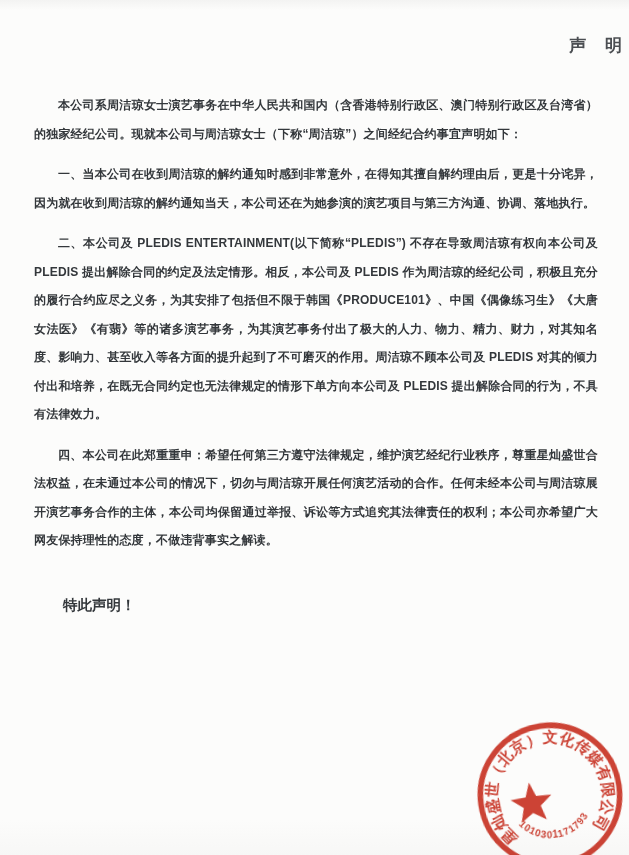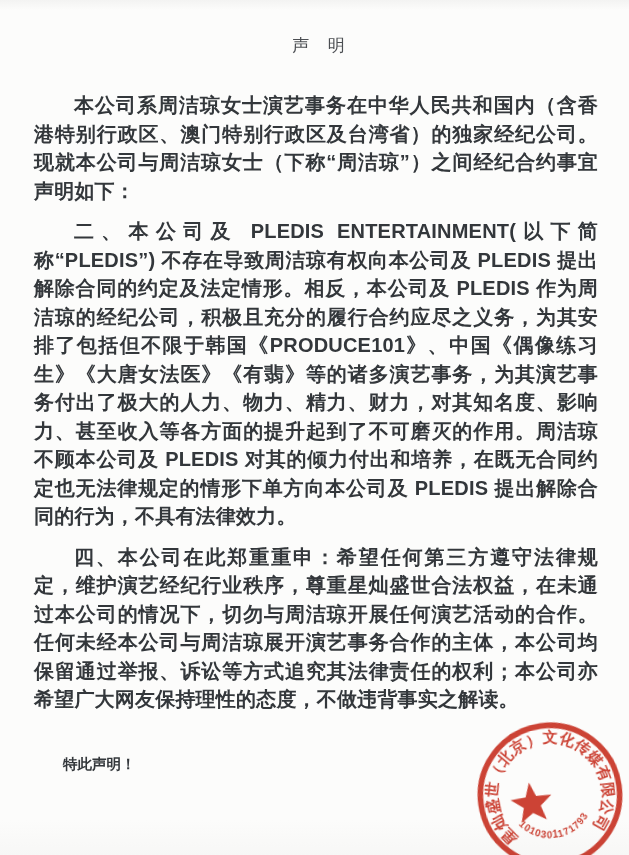--- a/index.html
+++ b/index.html
@@ -9,31 +9,31 @@
     font-family:"Liberation Sans",sans-serif;
   }
   .page{
     position:relative;
     width:629px;height:855px;
     overflow:hidden;
     background:linear-gradient(180deg,#f3f3f2 0px,#fcfcfb 10px,#fcfcfb 820px,#f7f7f6 855px);
   }
   .title{
     margin:34px 0 0 8px;
-    text-align:center;
+    text-align:right;
     font-size:17px;
-    font-weight:400;
+    font-weight:700;
     letter-spacing:7px;
     text-indent:7px;
     color:#4b4e52;
   }
   .body-text{padding:0 31px 0 34px;}
   .para{
     margin:0 0 12px 0;
-    font-size:20px;
+    font-size:12px;
     line-height:28.5px;
     letter-spacing:0.2px;
     color:#33373b;
     font-weight:700;
     text-align:justify;
     text-indent:2em;
   }
   .para.first{margin-top:34px;}
   .closing{
     margin-top:36px;
@@ -63,20 +63,21 @@
 </style>
 </head>
 <body>
 
 <div class="page">
 
   <h1 class="title">声 明</h1>
 
   <div class="body-text">
     <p class="para first">本公司系周洁琼女士演艺事务在中华人民共和国内（含香港特别行政区、澳门特别行政区及台湾省）的独家经纪公司。现就本公司与周洁琼女士（下称“周洁琼”）之间经纪合约事宜声明如下：</p>
+    <p class="para">一、当本公司在收到周洁琼的解约通知时感到非常意外，在得知其擅自解约理由后，更是十分诧异，因为就在收到周洁琼的解约通知当天，本公司还在为她参演的演艺项目与第三方沟通、协调、落地执行。</p>
     <p class="para">二、本公司及 PLEDIS ENTERTAINMENT(以下简称“PLEDIS”) 不存在导致周洁琼有权向本公司及 PLEDIS 提出解除合同的约定及法定情形。相反，本公司及 PLEDIS 作为周洁琼的经纪公司，积极且充分的履行合约应尽之义务，为其安排了包括但不限于韩国《PRODUCE101》、中国《偶像练习生》《大唐女法医》《有翡》等的诸多演艺事务，为其演艺事务付出了极大的人力、物力、精力、财力，对其知名度、影响力、甚至收入等各方面的提升起到了不可磨灭的作用。周洁琼不顾本公司及 PLEDIS 对其的倾力付出和培养，在既无合同约定也无法律规定的情形下单方向本公司及 PLEDIS 提出解除合同的行为，不具有法律效力。</p>
     <p class="para">四、本公司在此郑重重申：希望任何第三方遵守法律规定，维护演艺经纪行业秩序，尊重星灿盛世合法权益，在未通过本公司的情况下，切勿与周洁琼开展任何演艺活动的合作。任何未经本公司与周洁琼展开演艺事务合作的主体，本公司均保留通过举报、诉讼等方式追究其法律责任的权利；本公司亦希望广大网友保持理性的态度，不做违背事实之解读。</p>
 
     <div class="closing">特此声明！</div>
 
   </div>
 
   <svg class="seal" viewBox="0 0 200 200" xmlns="http://www.w3.org/2000/svg">
     <circle cx="100" cy="100" r="87" fill="none" stroke-width="7" stroke="#cb3425"></circle>
     <path id="sealCompanyArc" d="M 53.3,146.7 A 66,66 0 1 1 146.7,146.7" fill="none"></path>

